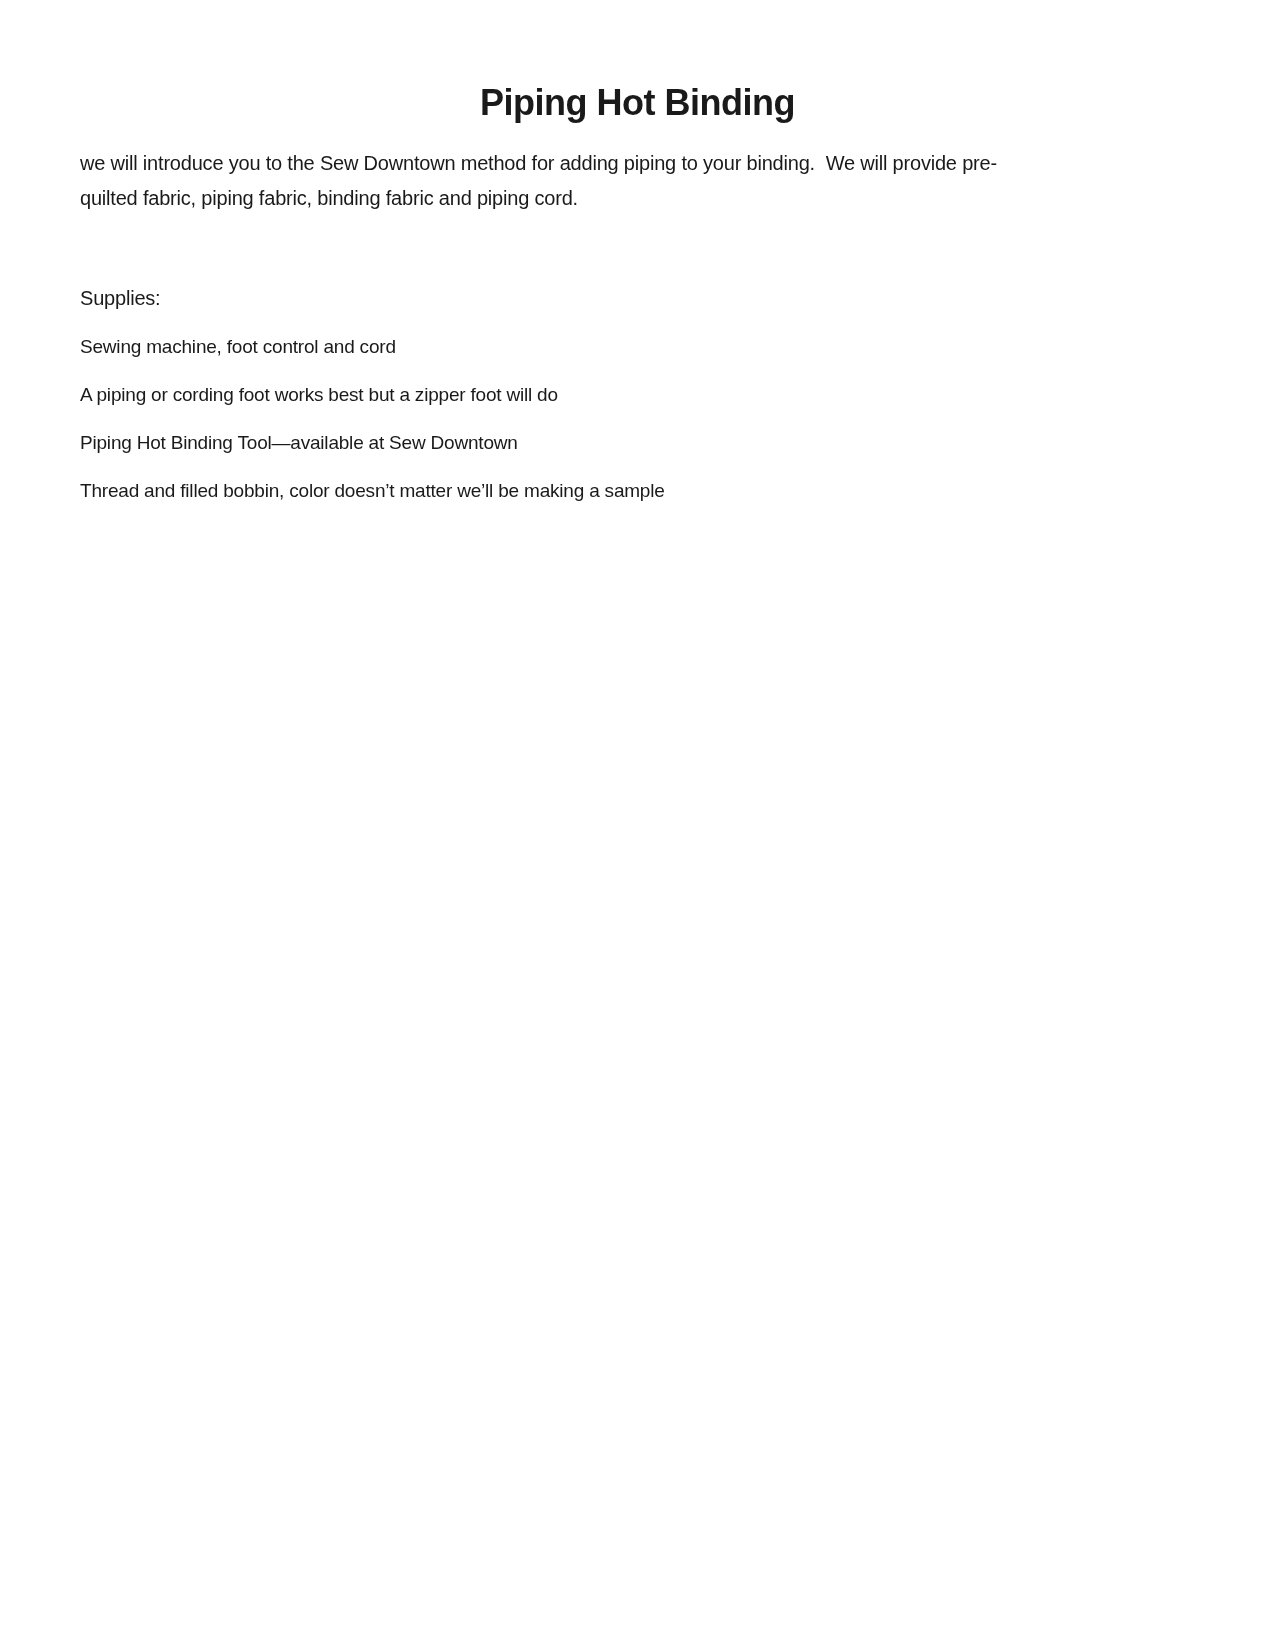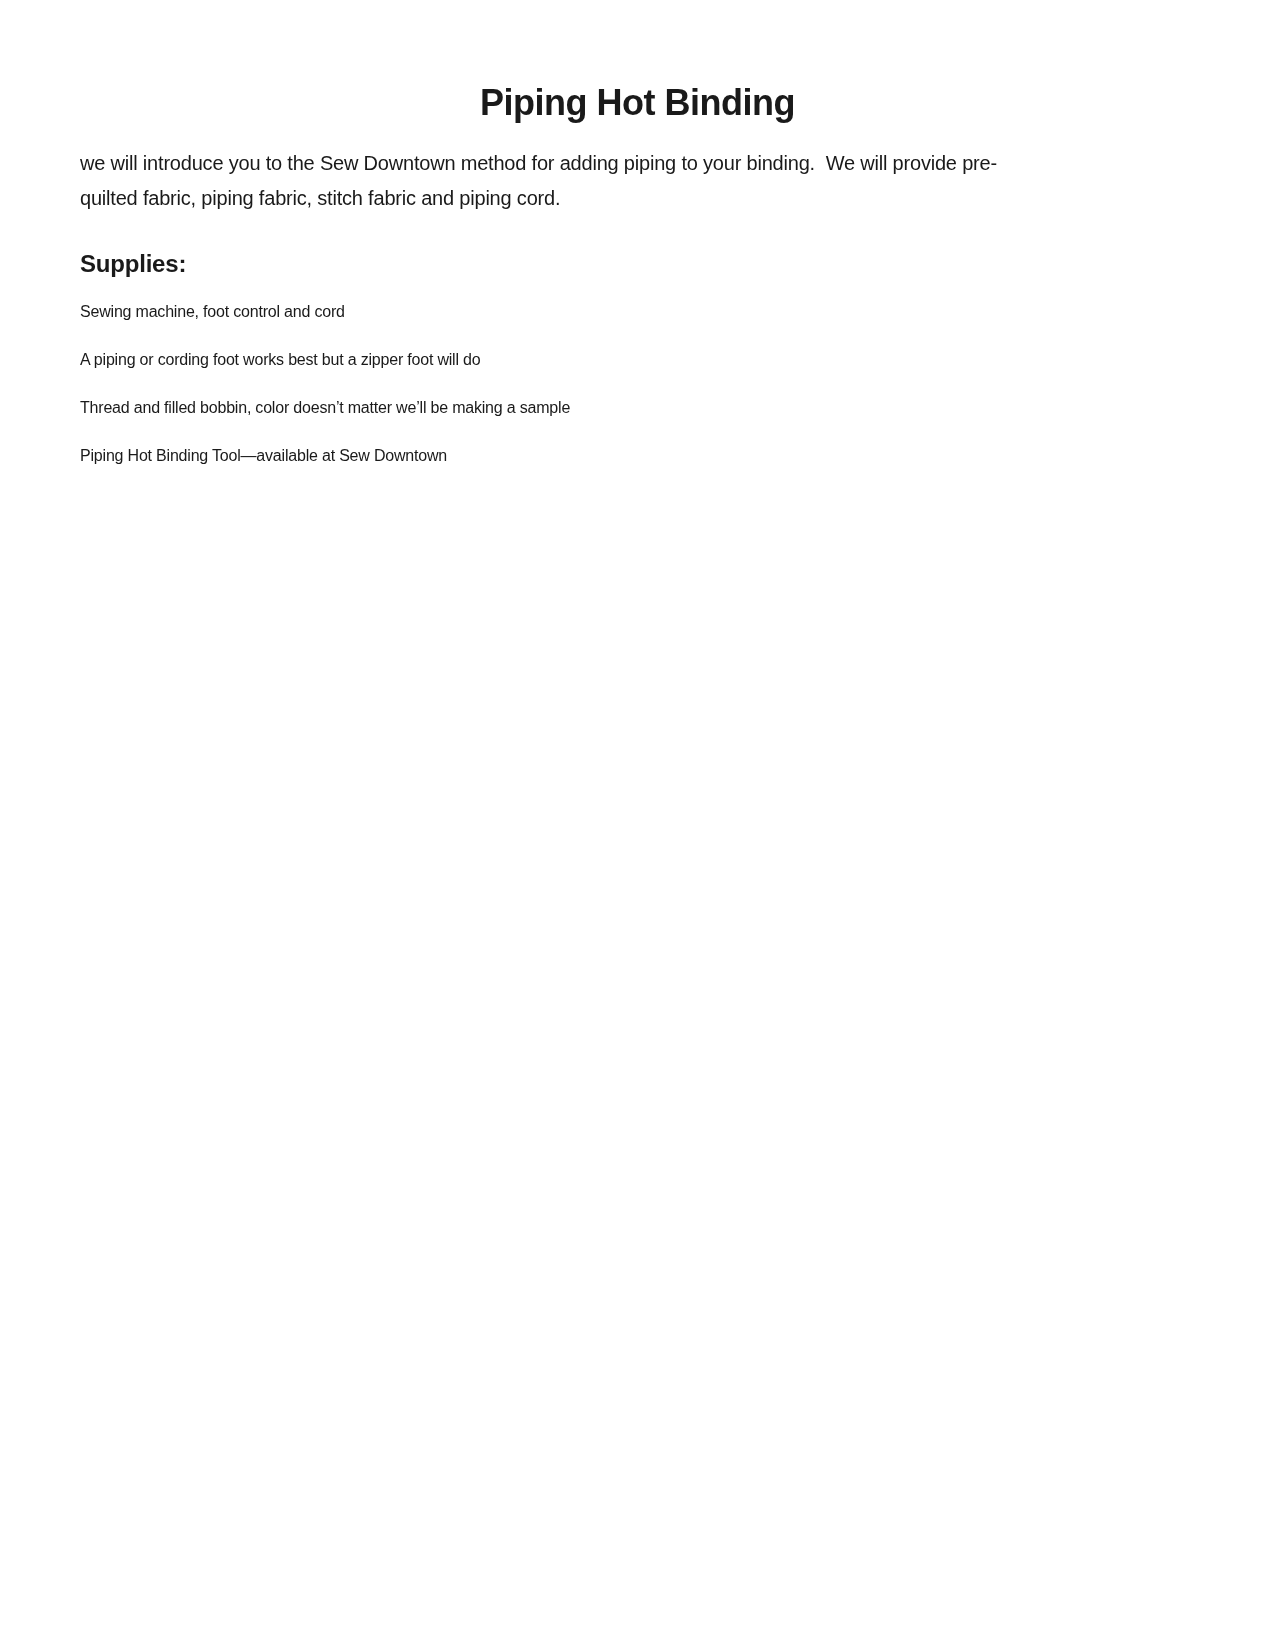--- a/index.html
+++ b/index.html
@@ -32,47 +32,47 @@
   .intro-line {
     font-size: 20px;
     line-height: 35px;
     letter-spacing: -0.2px;
     white-space: pre;
   }
   .supplies {
     margin: 0 80px 0 80px;
   }
   .supplies-heading {
-    margin-top: 30px;
-    font-size: 24px;
-    font-weight: bold;
+    margin-top: 65px;
+    font-size: 20px;
+    font-weight: normal;
     line-height: 35px;
     letter-spacing: -0.2px;
   }
   .supply-item {
     margin-top: 13px;
-    font-size: 16px;
+    font-size: 19px;
     line-height: 35px;
     letter-spacing: -0.2px;
     white-space: pre;
   }
 </style>
 </head>
 <body>
 
 <div class="page">
 
   <h1 class="doc-title">Piping Hot Binding</h1>
 
   <div class="intro">
     <div class="intro-line">we will introduce you to the Sew Downtown method for adding piping to your binding.  We will provide pre-</div>
-    <div class="intro-line">quilted fabric, piping fabric, stitch fabric and piping cord.</div>
+    <div class="intro-line">quilted fabric, piping fabric, binding fabric and piping cord.</div>
   </div>
 
   <div class="supplies">
     <div class="supplies-heading">Supplies:</div>
     <div class="supply-item">Sewing machine, foot control and cord</div>
     <div class="supply-item">A piping or cording foot works best but a zipper foot will do</div>
+    <div class="supply-item">Piping Hot Binding Tool—available at Sew Downtown</div>
     <div class="supply-item">Thread and filled bobbin, color doesn’t matter we’ll be making a sample</div>
-    <div class="supply-item">Piping Hot Binding Tool—available at Sew Downtown</div>
   </div>
 
 </div>
 
 </body></html>

